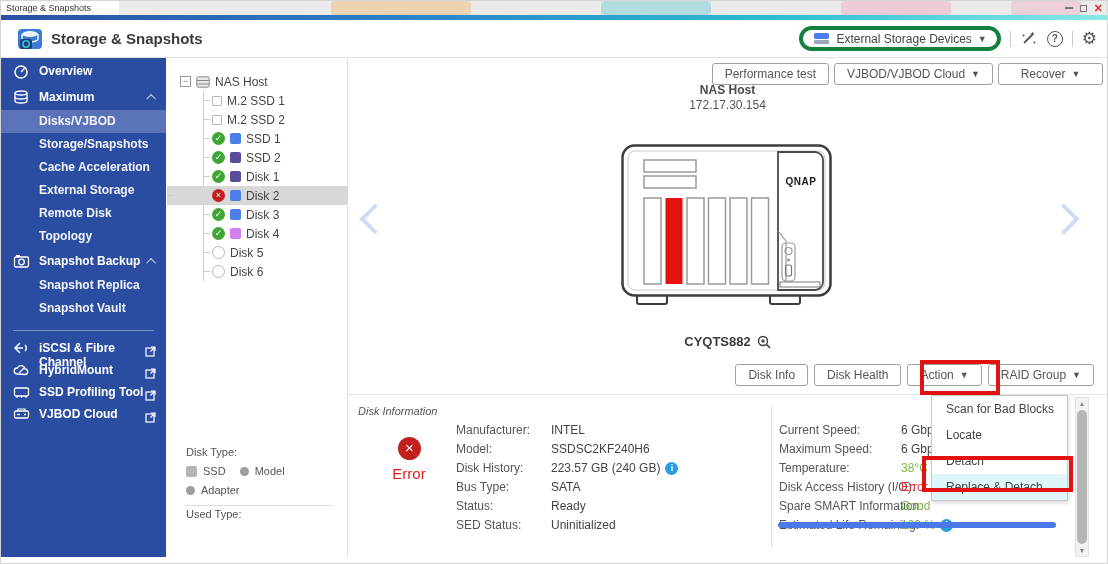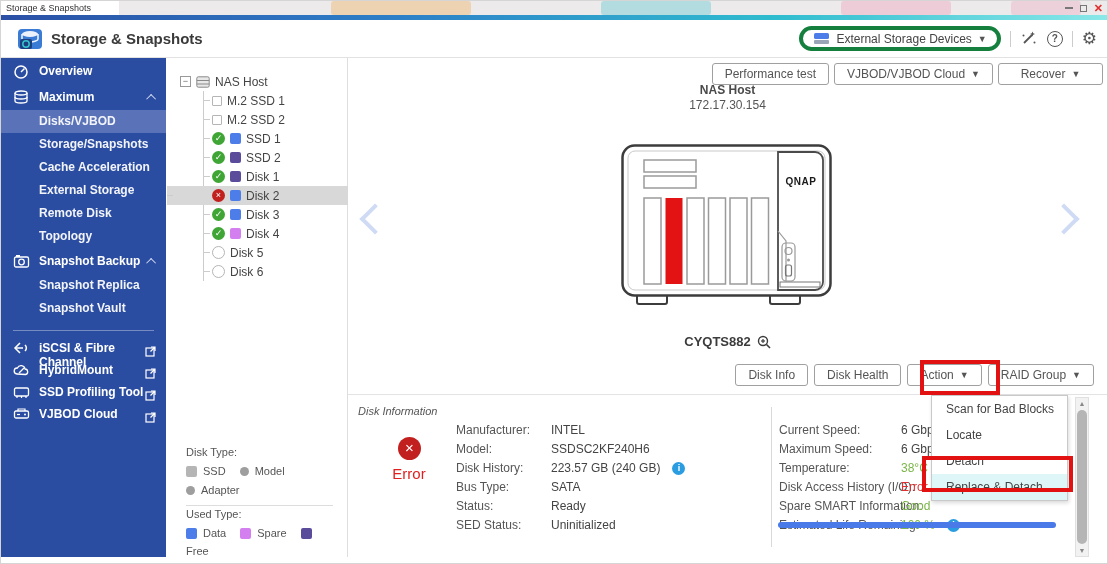--- a/index.html
+++ b/index.html
@@ -85,21 +85,21 @@
   .row2 { position:absolute; top:306px; right:13px; display:flex; gap:6px; }
   .dsect { position:absolute; left:0; right:0; top:336px; bottom:0; border-top:1px solid #e3e3e3; }
   .di-title { position:absolute; left:10px; top:10px; font-size:11px; color:#555;font-style:italic; }
   .err-ic { position:absolute; left:50px; top:42px; width:23px; height:23px; border-radius:50%; background:#c21f1f; color:#fff; font-size:15px; line-height:22px; text-align:center; }
   .err-lb { position:absolute; left:28px; top:70px; width:66px; text-align:center; font-size:15px; color:#e02020; }
   .col-lbl { position:absolute; font-size:12px; color:#555; line-height:19px; }
   .col-val { position:absolute; font-size:12px; color:#444; line-height:19px; }
   .gridL-l { left:108px; top:26px; } .gridL-v { left:203px; top:26px; }
   .gridR-l { left:431px; top:26px; } .gridR-v { left:553px; top:26px; }
   .v-red { color:#e03030; } .v-green { color:#7ab648; }
-  .inforow { display:flex; align-items:center; gap:12px; height:19px; }
+  .inforow { display:flex; align-items:center; gap:5px; height:19px; }
   .info-i { width:13px; height:13px; border-radius:50%; background:#2a9ce0; color:#fff; font-size:9px; font-weight:bold; line-height:13px; text-align:center; font-style:normal; }
   .vdiv { position:absolute; left:423px; top:12px; height:140px; width:1px; background:#d9d9d9; }
   .lifebar { position:absolute; left:430px; top:127px; width:278px; height:6px; border-radius:3px; background:#4a79e8; }
   
   .menu { position:absolute; left:583px; top:337px; width:137px; background:#fff; border:1px solid #c9c9c9; box-shadow:1px 2px 4px rgba(0,0,0,.15); z-index:5; }
   .mi { height:26px; line-height:26px; padding-left:14px; font-size:12px; color:#444; cursor:pointer; white-space:nowrap; }
   .mi.hl { background:#dff6f8; }
   
   .rbox { position:absolute; border:4px solid #e21212; z-index:8; pointer-events:none; }
   .rbox1 { left:572px; top:302px; width:80px; height:35px; }
@@ -316,28 +316,20 @@
             <span class="lbl">SSD</span>
           <span class="ci"></span>
             <span class="lbl">Model</span>
         </div>
         <div class="leg-row">
           <span class="ci"></span>
             <span class="lbl">Adapter</span>
         </div>
         <div class="leg-div"></div>
         <div>Used Type:</div>
-        <div class="leg-row">
-          <span class="sq sq-data"></span>
-            <span class="lbl">Data</span>
-          <span class="sq sq-spare"></span>
-            <span class="lbl">Spare</span>
-          <span class="sq sq-free"></span>
-            <span class="lbl">Free</span>
-        </div>
 
       </div>
     </div>
 
     <div class="main">
       <div class="toprow">
         <button class="btn">Performance test</button>
         <button class="btn">
             <span>VJBOD/VJBOD Cloud</span>
             <span class="caret">▼</span>

